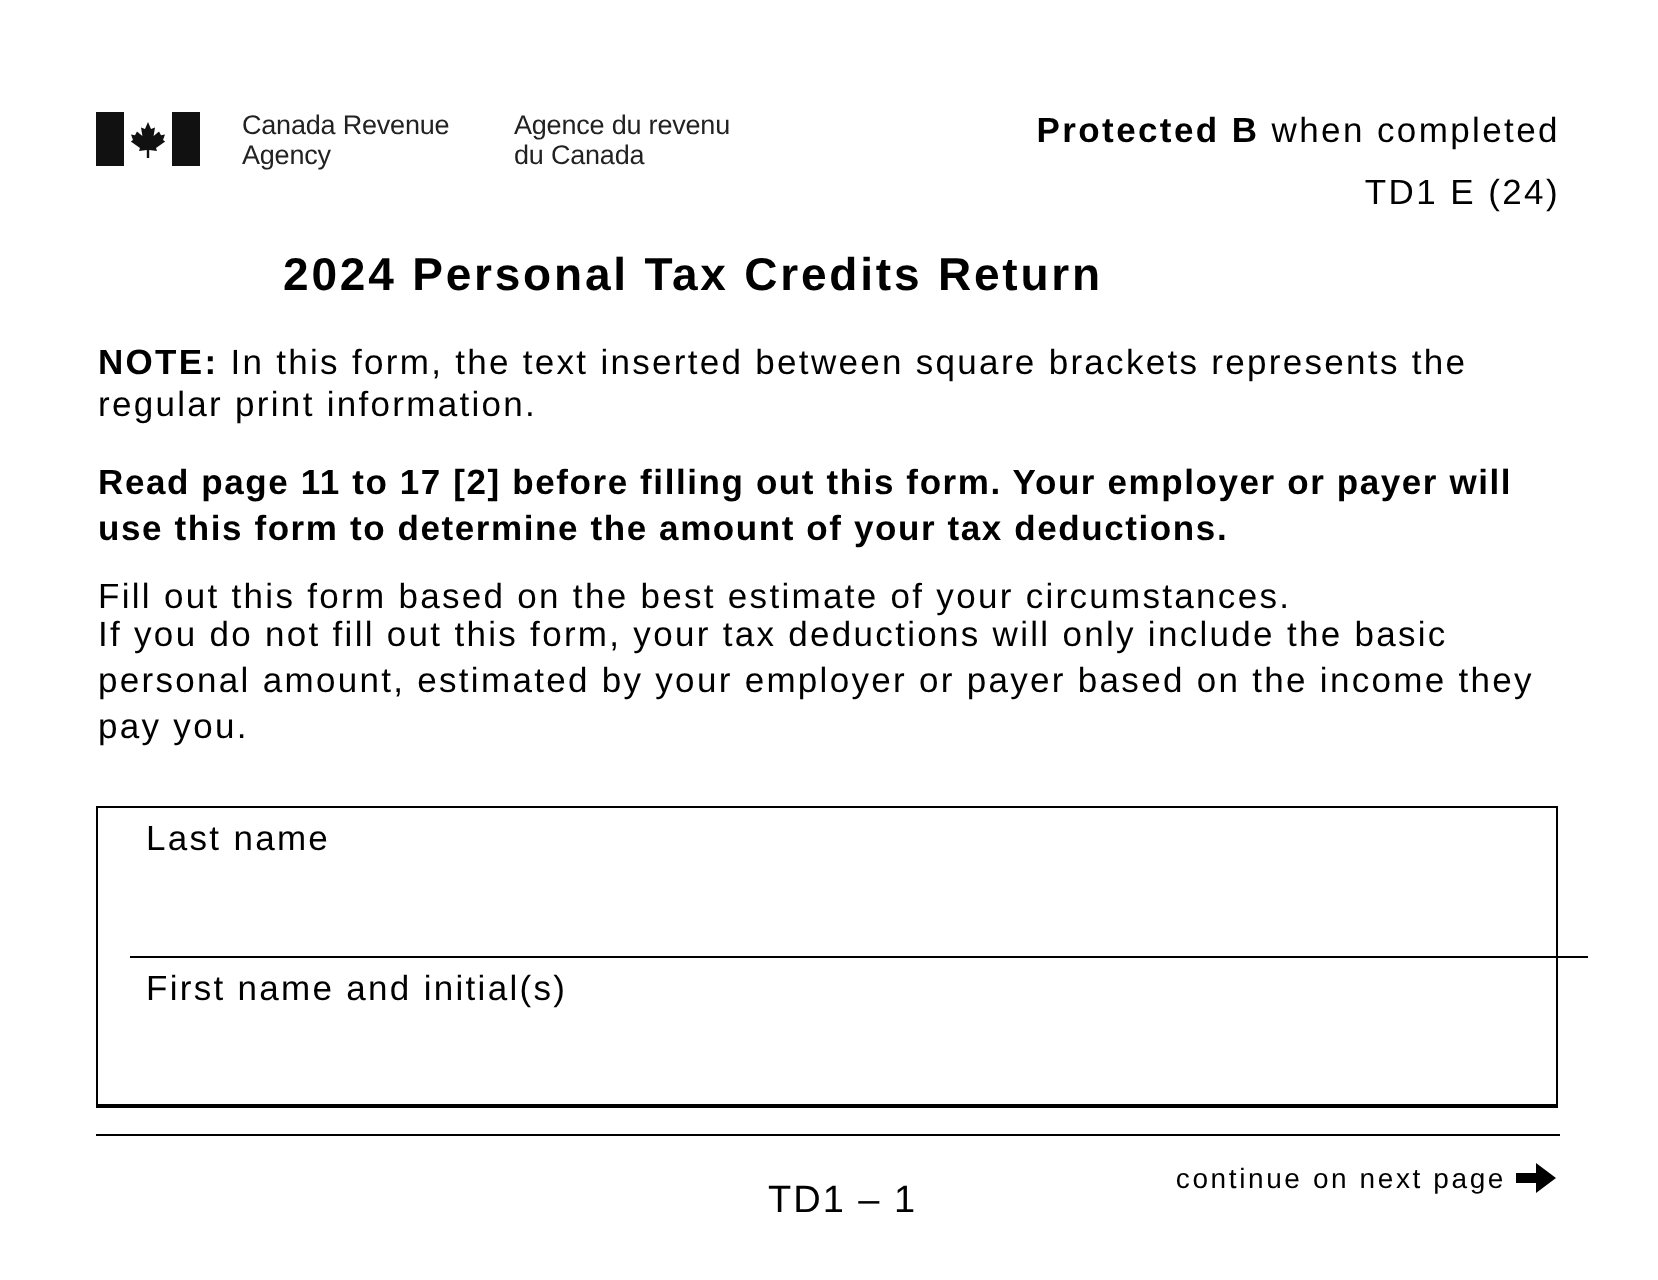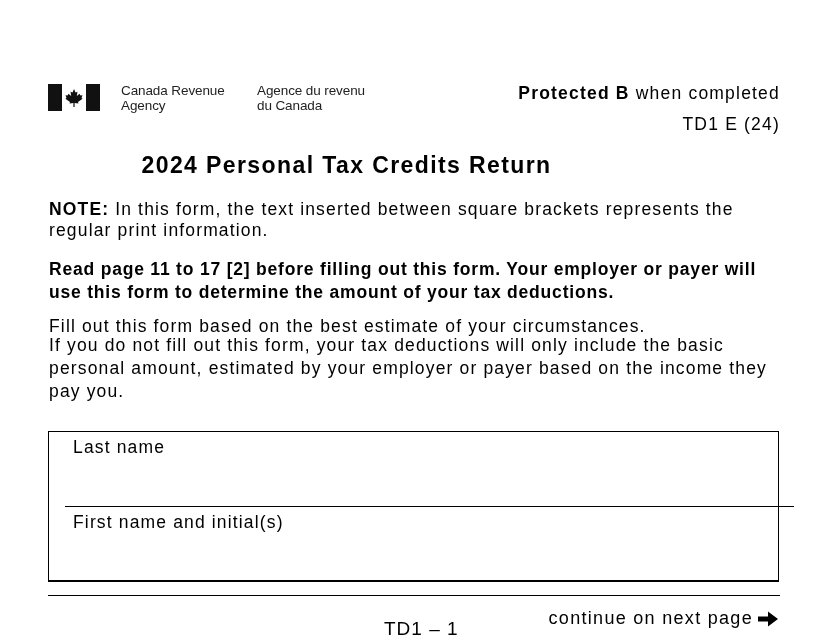--- a/index.html
+++ b/index.html
@@ -1,17 +1,17 @@
 <!DOCTYPE html>
 <html><head>
 <meta charset="utf-8">
 <style>
   html, body { margin: 0; padding: 0; background: #ffffff; }
   body { width: 829px; height: 640px; position: relative; overflow: hidden; font-family: "Liberation Sans", sans-serif; color: #000; }
-  .abs { position: absolute; margin-top: 28px; }
+  .abs { position: absolute; }
   .logo { left: 48px; top: 56px; width: 52px; height: 27px; }
   .logo .bar { position: absolute; top: 0; width: 14px; height: 27px; background: #111; }
   .logo .leaf { position: absolute; left: 16px; top: 0; width: 20px; height: 27px; display: flex; align-items: center; justify-content: center; }
   .agency { font-size: 13.5px; line-height: 15px; letter-spacing: -0.1px; color: #222; }
   .agency-en { left: 121px; top: 55px; }
   .agency-fr { left: 257px; top: 55px; }
   .protected { right: 49px; top: 55px; font-size: 17.5px; letter-spacing: 1.2px; text-align: center; }
   .protected b { font-weight: bold; }
   .formno { right: 49px; top: 86px; font-size: 17.5px; letter-spacing: 1.2px; text-align: center; }
   .title { left: 0; width: 693px; top: 124px; text-align: center; font-size: 23px; font-weight: bold; letter-spacing: 1.4px; }
@@ -22,21 +22,21 @@
   .fillout { top: 287px; }
   .ifnot { top: 306px; }
   .namebox { left: 48px; top: 403px; width: 729px; height: 148px; border: 1.5px solid #000; border-bottom-width: 2px; }
   .namerow { position: absolute; left: 16px; width: 100%; height: 74px; }
   .namerow.r1 { top: 0; border-bottom: 1.5px solid #000; }
   .namerow.r2 { top: 75px; }
   .namerow .lbl { position: absolute; left: 8px; top: 5px; font-size: 17.5px; letter-spacing: 1.15px; }
   .namerow input { position: absolute; left: 8px; top: 32px; width: 700px; height: 34px; border: none; outline: none; background: transparent; font-size: 16px; font-family: "Liberation Sans", sans-serif; }
   .footer-rule { left: 48px; top: 567px; width: 732px; height: 0; border-top: 1.5px solid #000; }
   .pageno { left: 384px; top: 590px; font-size: 19px; letter-spacing: 1px; }
-  .continue { right: 50px; top: 580px; font-size: 18px; letter-spacing: 1.3px; display: flex; align-items: center; gap: 4px; }
+  .continue { right: 50px; top: 580px; font-size: 14px; letter-spacing: 1.3px; display: flex; align-items: center; gap: 4px; }
   .arrow { display: inline-block; width: 22px; height: 18px; }
 </style>
 </head>
 <body>
 
 <div class="abs logo">
   <div class="bar" style="left:0"></div>
   <div class="leaf">
     <svg width="18" height="20" viewBox="0 0 18 20">
         <path d="M9 1 L10.5 4.5 L12.5 3.8 L11.8 8 L14.5 5.8 L15.5 7.6 L17.5 7.2 L16.5 10 L17.6 10.8 L13 14 L13.5 15.5 L9.6 15 L9.6 19 L8.4 19 L8.4 15 L4.5 15.5 L5 14 L0.4 10.8 L1.5 10 L0.5 7.2 L2.5 7.6 L3.5 5.8 L6.2 8 L5.5 3.8 L7.5 4.5 Z" fill="#111"></path>

